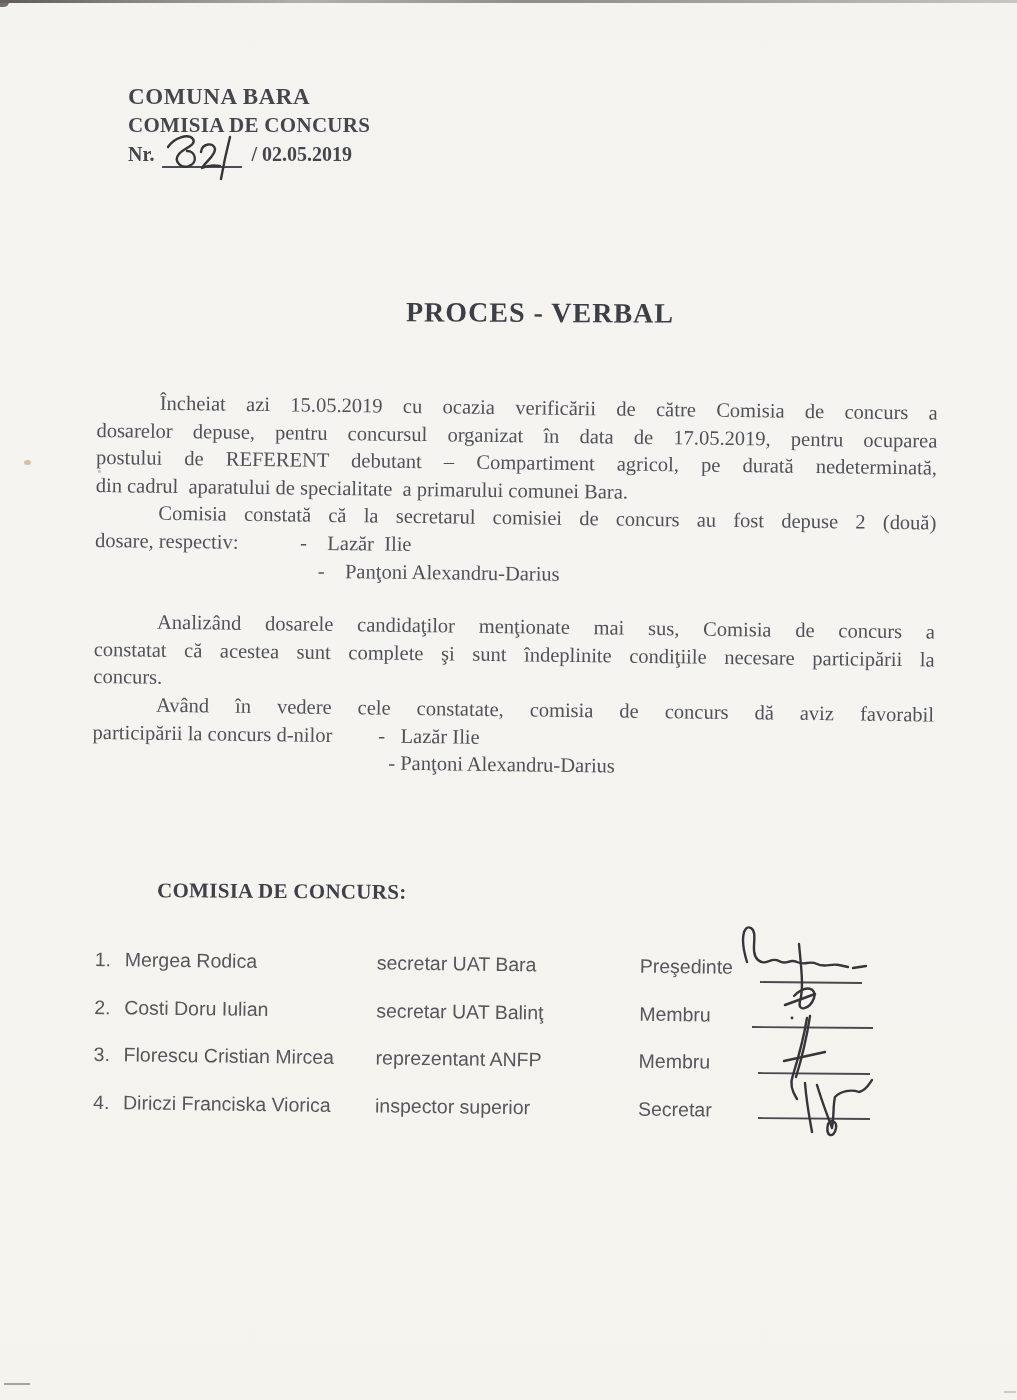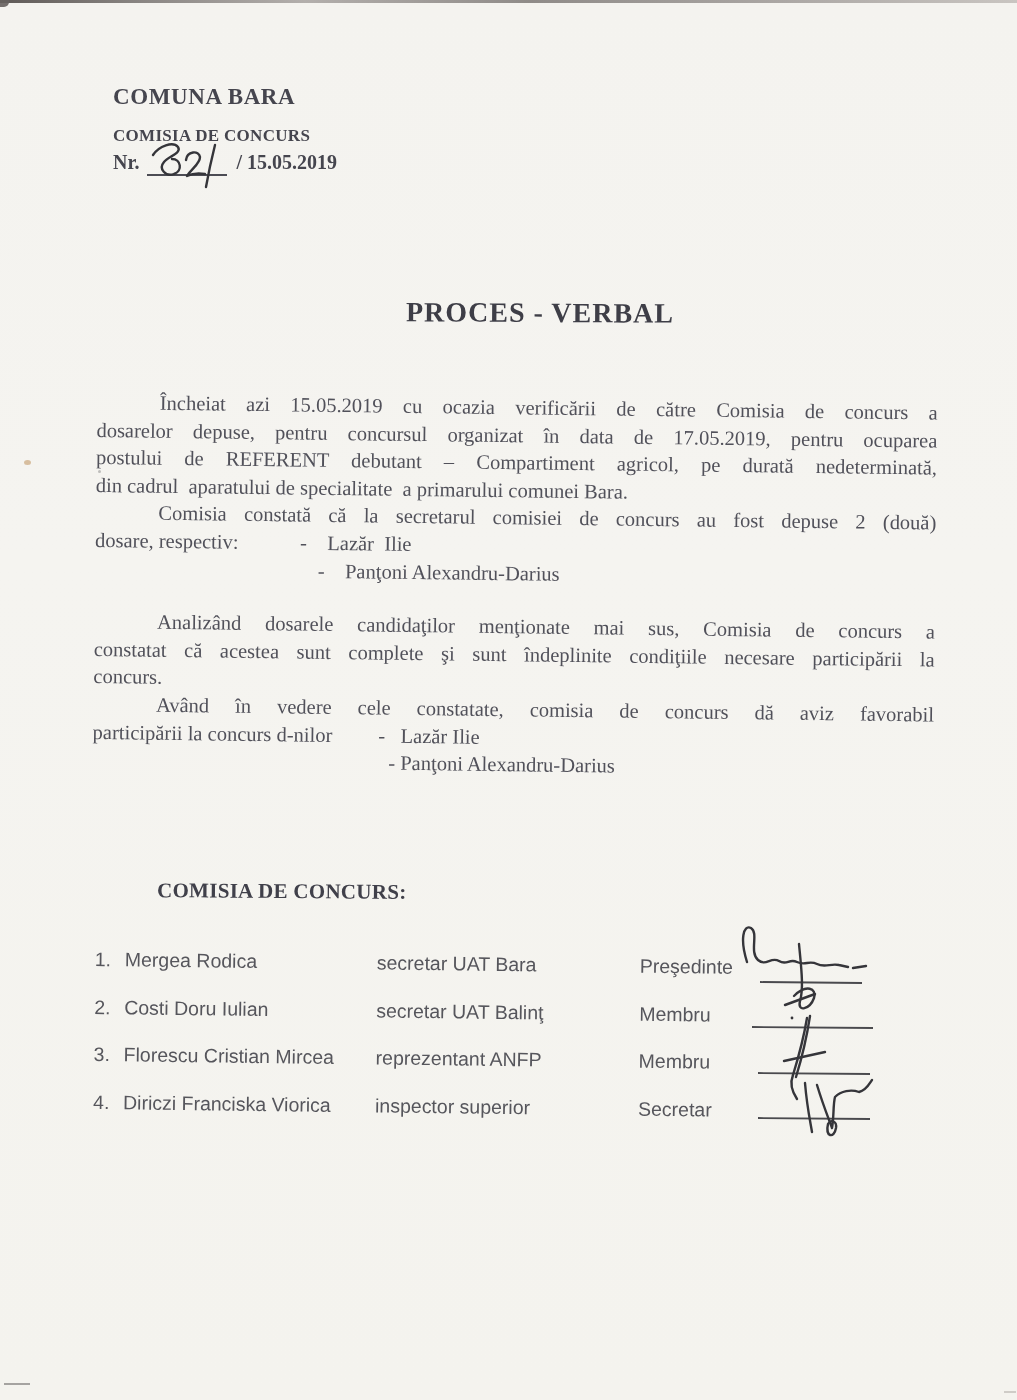--- a/index.html
+++ b/index.html
@@ -12,23 +12,23 @@
   
   .top-edge { position:absolute; top:0; left:0; width:100%; height:3px;
     background:linear-gradient(90deg,#5f5a57 0%,#8a8683 14%,#b3afac 30%,#8f8b88 52%,#a5a19e 72%,#c9c5c1 100%); }
   .corner-mark { position:absolute; top:0; left:0; width:9px; height:7px; background:#66615e; border-radius:0 0 5px 0; opacity:.9; }
   .speck { position:absolute; left:24px; top:460px; width:7px; height:5px; background:#b9884e; border-radius:50%; opacity:.5; }
   .margin-dot { position:absolute; left:98px; top:470px; width:3px; height:3px; background:#7a7a7a; border-radius:50%; opacity:.45; }
   .bottom-dash { position:absolute; left:4px; top:1383px; width:26px; height:2px; background:#a5a3a0; }
   .bottom-dash2 { position:absolute; left:1004px; top:1391px; width:12px; height:2px; background:#b5b2ae; opacity:.6; }
 
   
-  .letterhead { position:absolute; left:113px; top:84px; color:#45454e; }
+  .letterhead { position:absolute; left:128px; top:84px; color:#45454e; }
   .lh-org { font-size:23px; font-weight:bold; letter-spacing:.6px; }
-  .lh-committee { font-size:17px; font-weight:bold; letter-spacing:.3px; margin-top:16px; }
+  .lh-committee { font-size:21px; font-weight:bold; letter-spacing:.3px; margin-top:3px; }
   .lh-number { font-size:20px; font-weight:bold; margin-top:3px; display:flex; align-items:center; }
   .nr-blank { position:relative; width:80px; height:25px; margin-left:8px; border-bottom:2px solid #4c4c54; }
   .nr-blank svg { position:absolute; left:2px; top:-9px; overflow:visible; }
   .lh-date { margin-left:9px; }
 
   
   .doc-title { position:absolute; left:340px; top:297px; width:400px; text-align:center;
     font-size:28px; font-weight:bold; letter-spacing:1px; color:#3e3e47; transform:rotate(.3deg); }
 
   
@@ -75,21 +75,21 @@
       <span class="nr-blank" aria-label="821">
 
         <svg width="84" height="48" viewBox="0 0 84 48">
           <g fill="none" stroke="#35353a" stroke-width="2.4" stroke-linecap="round" stroke-linejoin="round">
             <path d="M4,15 C10,6 24,1 29,7 C33,13 20,16 15,22 C9,29 17,37 25,34 C34,31 32,19 23,19"></path>
             <path d="M37,20 C38,11 50,10 51,17 C51,24 43,28 38,36 C44,33 50,33 56,34"></path>
             <path d="M66,5 C63,17 60,30 57,47"></path>
           </g>
         </svg>
       </span>
-      <span class="lh-date">/ 15.05.2019</span>
+      <span class="lh-date">/ 02.05.2019</span>
     </div>
   </div>
 
   <div class="doc-title">PROCES - VERBAL</div>
 
   <div class="body-text">
     <div class="ln jl ind">Încheiat azi 15.05.2019 cu ocazia verificării de către Comisia de concurs a</div>
     <div class="ln jl">dosarelor depuse, pentru concursul organizat în data de 17.05.2019, pentru ocuparea</div>
     <div class="ln jl">postului de REFERENT debutant – Compartiment agricol,  pe durată nedeterminată,</div>
     <div class="ln pl">din cadrul  aparatului de specialitate  a primarului comunei Bara.</div>

